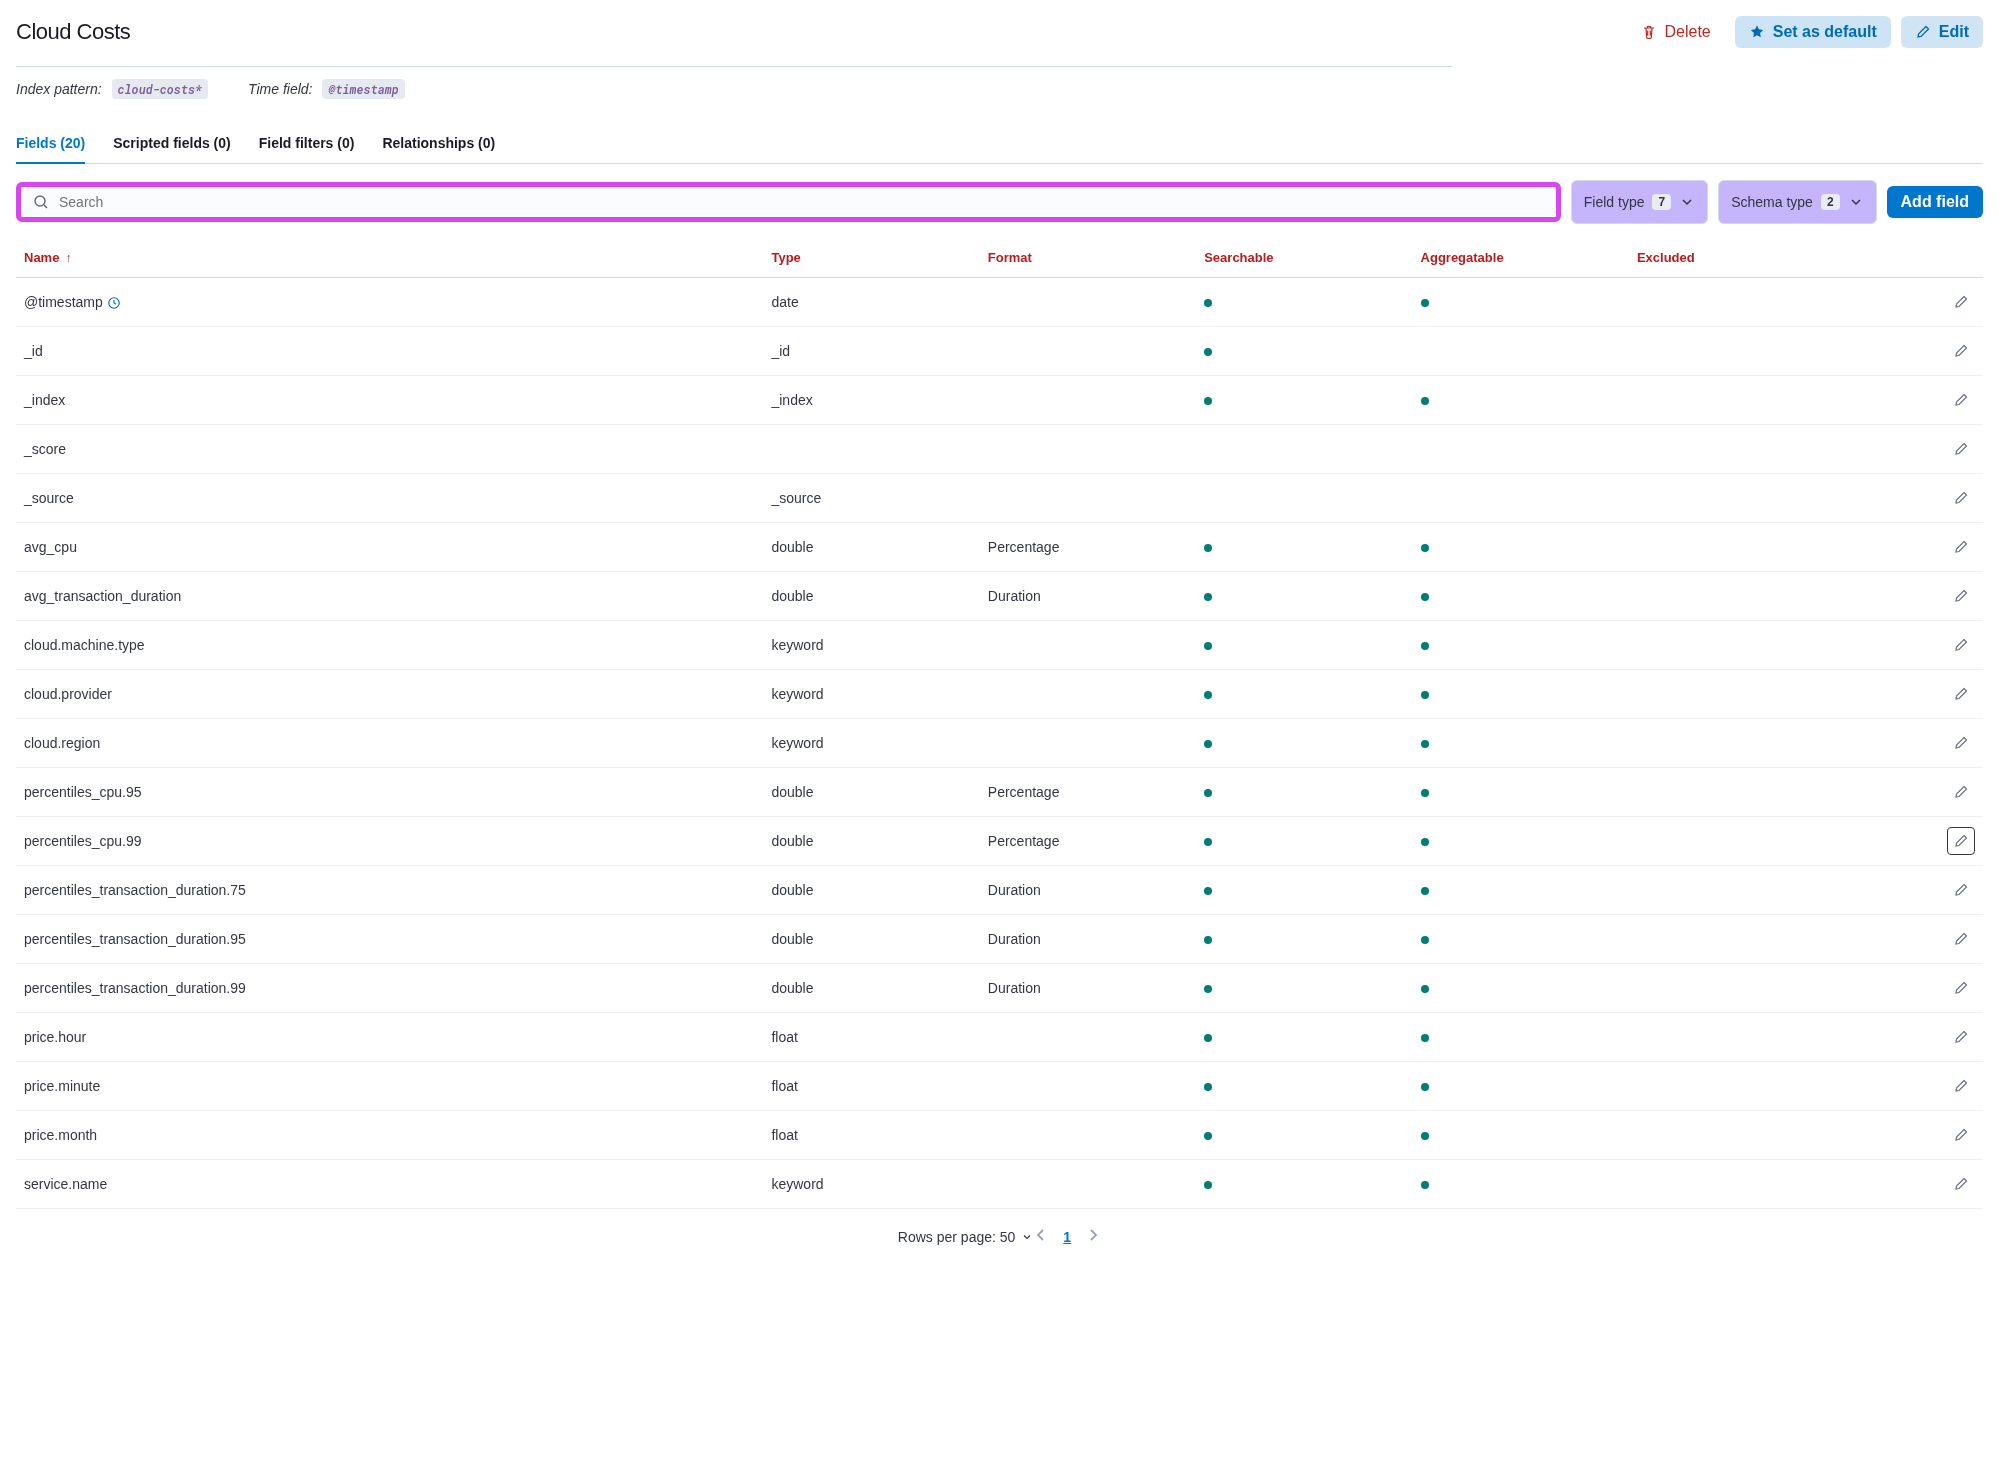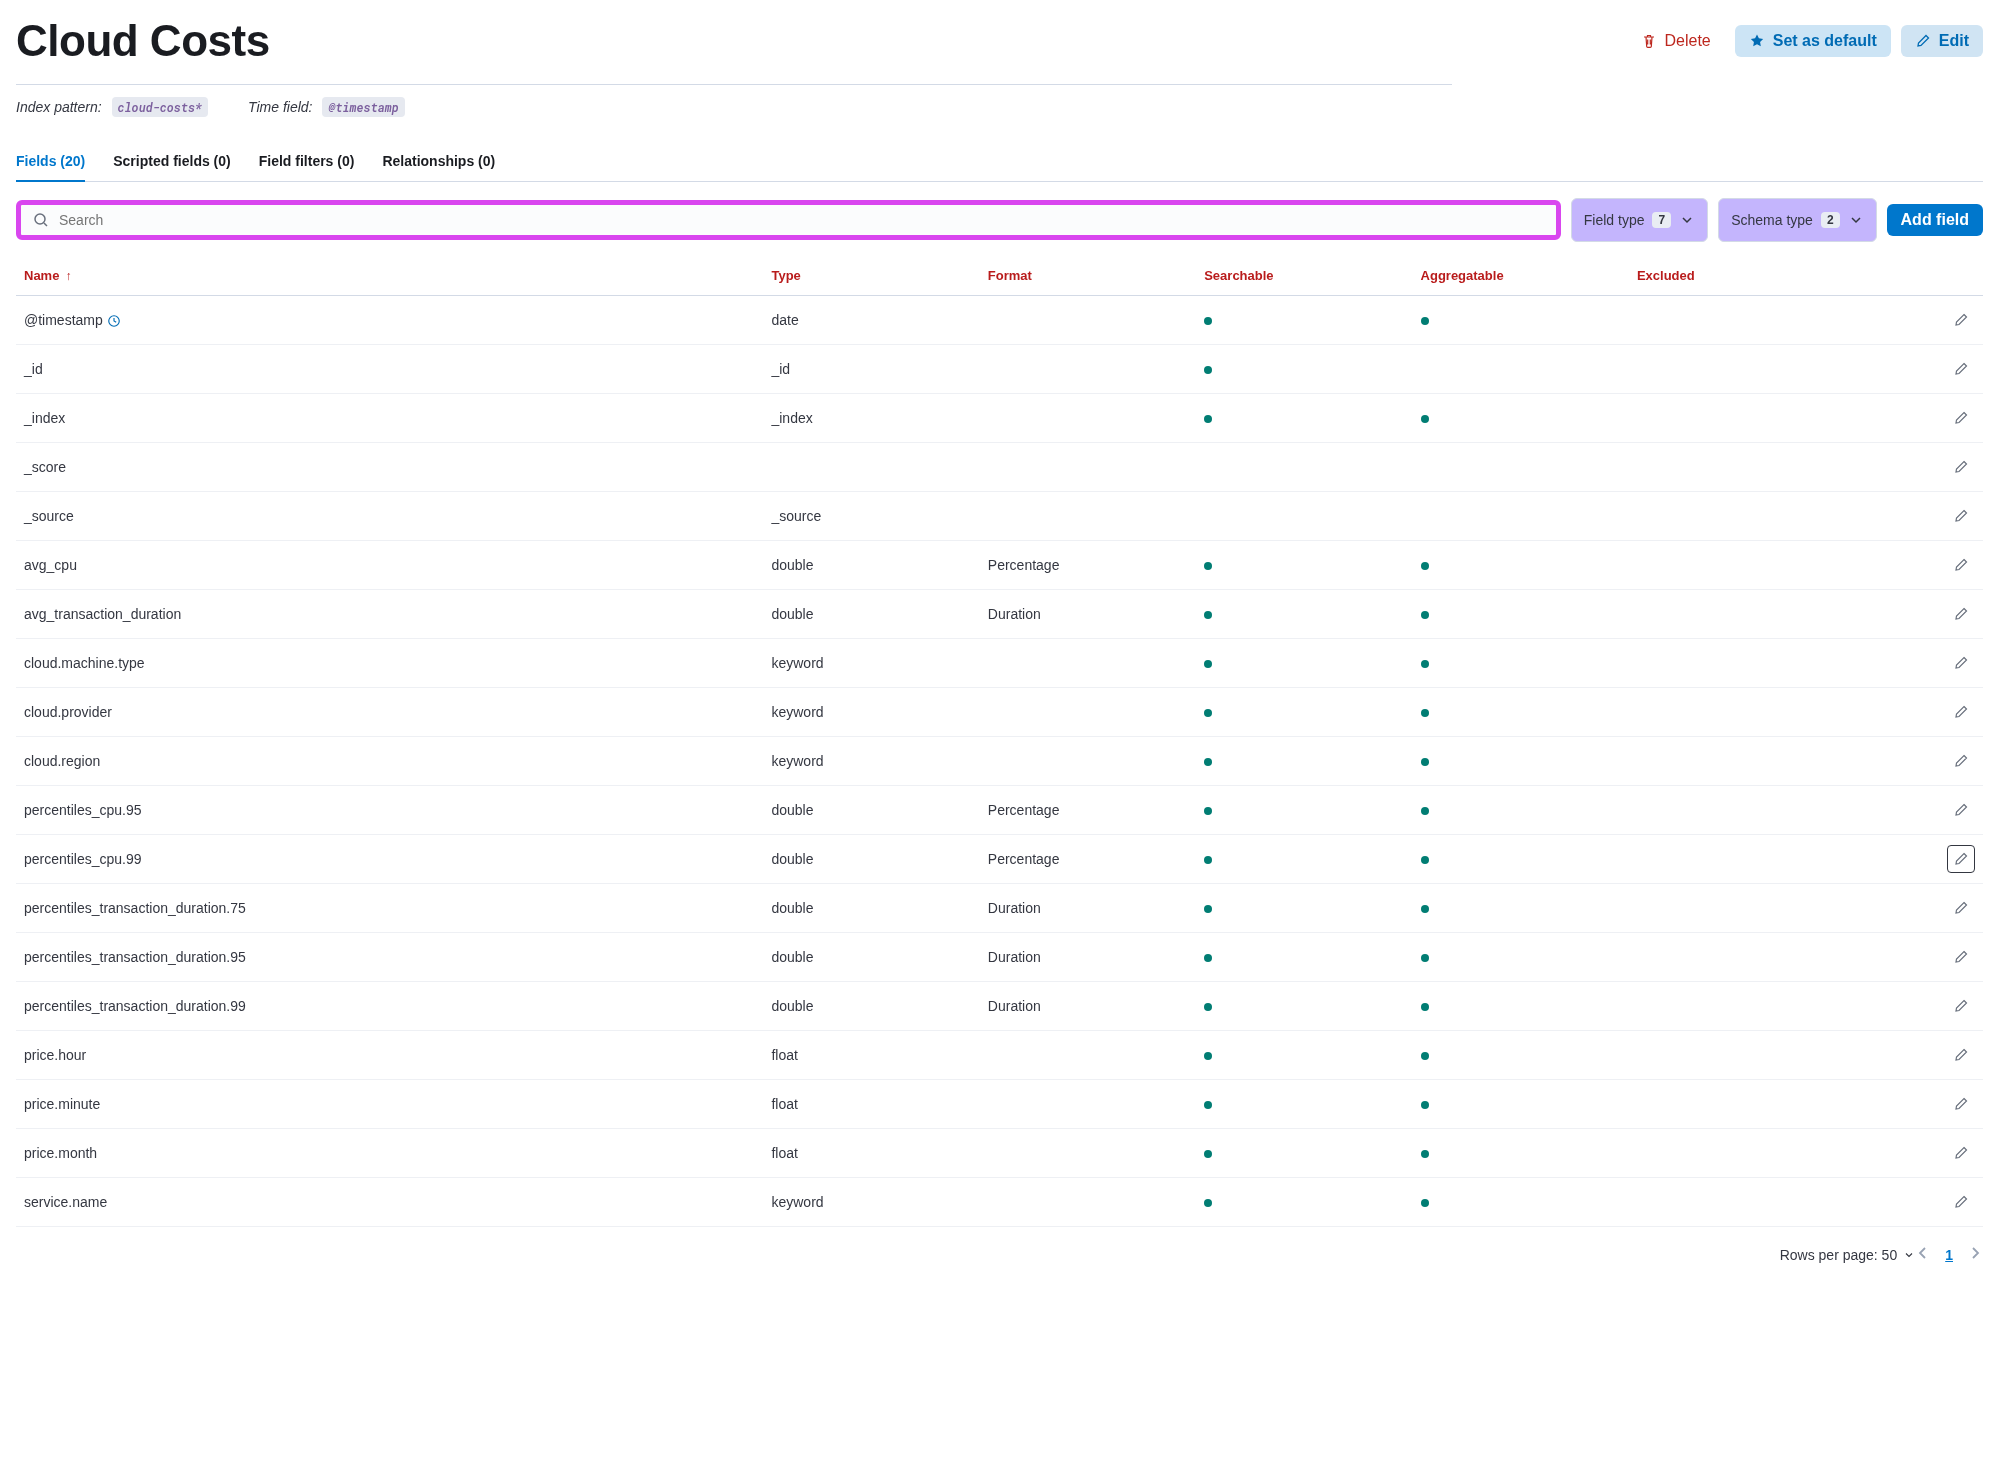--- a/index.html
+++ b/index.html
@@ -5,21 +5,21 @@
   * { box-sizing: border-box; }
   body {
     margin: 0;
     font-family: -apple-system, BlinkMacSystemFont, "Segoe UI", Helvetica, Arial, sans-serif;
     color: #1a1c21;
     background: #fff;
     padding: 16px;
     font-size: 14px;
   }
   .header { display: flex; justify-content: space-between; align-items: center; margin-bottom: 18px; }
-  .title { font-size: 44px; font-weight: 700; letter-spacing: -0.5px; }
+  .title { font-size: 22px; font-weight: 400; letter-spacing: -0.5px; }
   .header-actions { display: flex; gap: 10px; align-items: center; }
   .btn { display: inline-flex; align-items: center; gap: 8px; font-size: 16px; font-weight: 500; padding: 8px 14px; border-radius: 6px; border: none; cursor: pointer; line-height: 1; }
   .btn-link-danger { background: transparent; color: #bd271e; }
   .btn-ghost-primary { background: #cce4f5; color: #006bb4; font-weight: 600; }
   .btn-ghost-primary.edit { background: #d0e4f3; }
   .btn-primary { background: #07c; color: #fff; font-weight: 600; }
   .divider { border: none; border-top: 1px solid #d3dae6; margin: 0 0 14px; width: 73%; }
   .meta-row { display: flex; gap: 40px; align-items: center; font-size: 14px; margin-bottom: 28px; color: #343741; font-style: italic; }
   .meta-label { margin-right: 6px; }
   .code-pill { font-family: "Roboto Mono", Menlo, Consolas, monospace; font-size: 12px; background: #e6e9f0; color: #7c609e; padding: 2px 6px; border-radius: 4px; font-weight: 600; }
@@ -43,21 +43,21 @@
   table.data th.excl-col { width: 11%; }
   table.data th.actions-col { width: 7%; text-align: right; }
   table.data td { font-size: 14px; padding: 10px 8px; border-bottom: 1px solid #eef0f4; color: #343741; vertical-align: middle; }
   table.data td.actions { text-align: right; }
   .sort-arrow { margin-left: 6px; font-size: 12px; display: inline-block; }
   .dot { width: 8px; height: 8px; border-radius: 50%; background: #017d73; display: inline-block; }
   .pencil-btn { display: inline-flex; align-items: center; justify-content: center; width: 28px; height: 28px; border-radius: 4px; cursor: pointer; border: 1px solid transparent; }
   .pencil-btn.focused { border: 1px solid #343741; }
   .clock-icon { color: #006bb4; margin-left: 4px; vertical-align: middle; }
   .timestamp-name { color: #343741; }
-  .footer { display: flex; justify-content: flex-end; align-items: center; margin-top: 18px; font-size: 14px; }
+  .footer { display: flex; justify-content: center; align-items: center; margin-top: 18px; font-size: 14px; }
   .rows-per { display: inline-flex; align-items: center; gap: 6px; color: #343741; cursor: pointer; }
   .pager { display: inline-flex; align-items: center; gap: 14px; }
   .pager-arrow { color: #98a2b3; cursor: default; }
   .pager-num { color: #07c; font-weight: 700; text-decoration: underline; }
   svg.icon { width: 16px; height: 16px; }
 </style>
 </head>
 <body>
 
 <div class="header">

